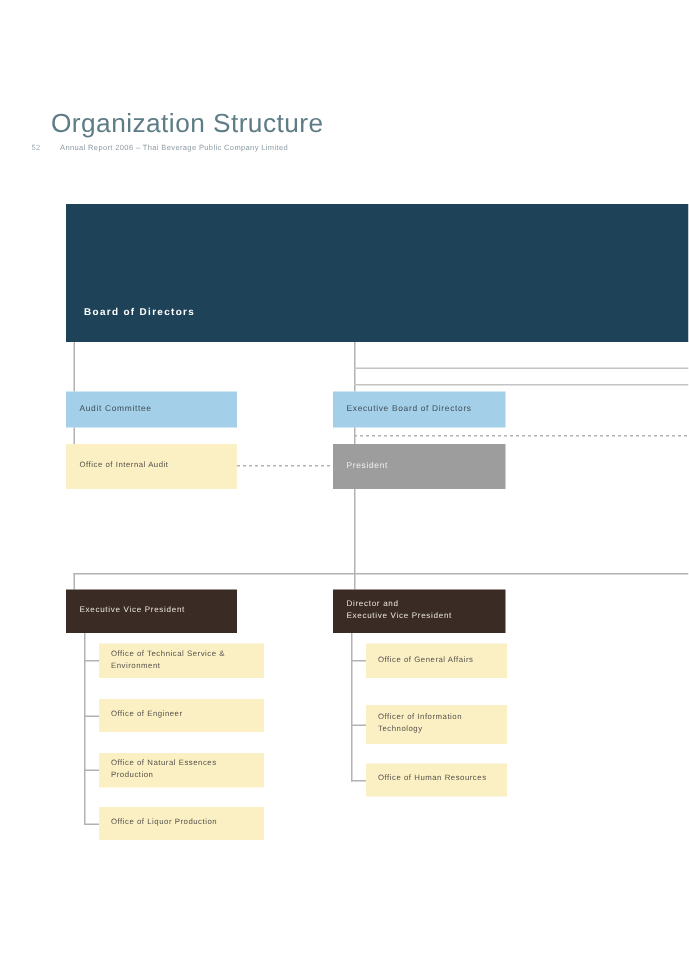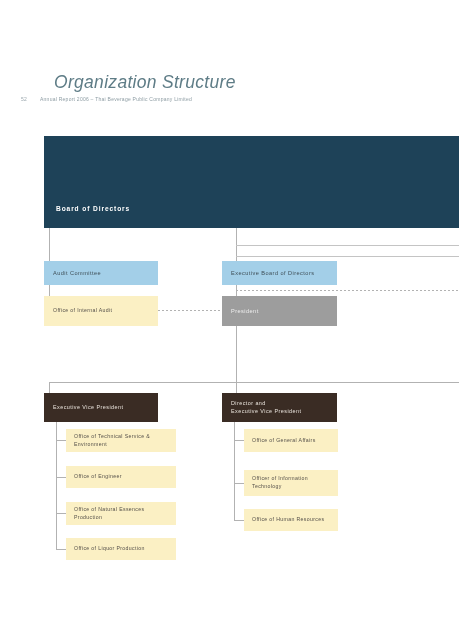--- a/index.html
+++ b/index.html
@@ -13,28 +13,27 @@
     position: relative;
     overflow: hidden;
     font-family: "Liberation Sans", sans-serif;
     color: #4a4a4a;
     -webkit-font-smoothing: antialiased;
   }
 
   
   #page-title {
     position: absolute;
-    left: 54px;
+    left: 34px;
     top: 72px;
     font-size: 17.5px;
     font-weight: 400;
     letter-spacing: 0.3px;
     color: #5e7c86;
     white-space: nowrap;
-    font-style: italic;
   }
   #page-number {
     position: absolute;
     left: 21px;
     top: 96px;
     font-size: 5px;
     letter-spacing: 0.2px;
     color: #9aa7ad;
   }
   #page-subtitle {

